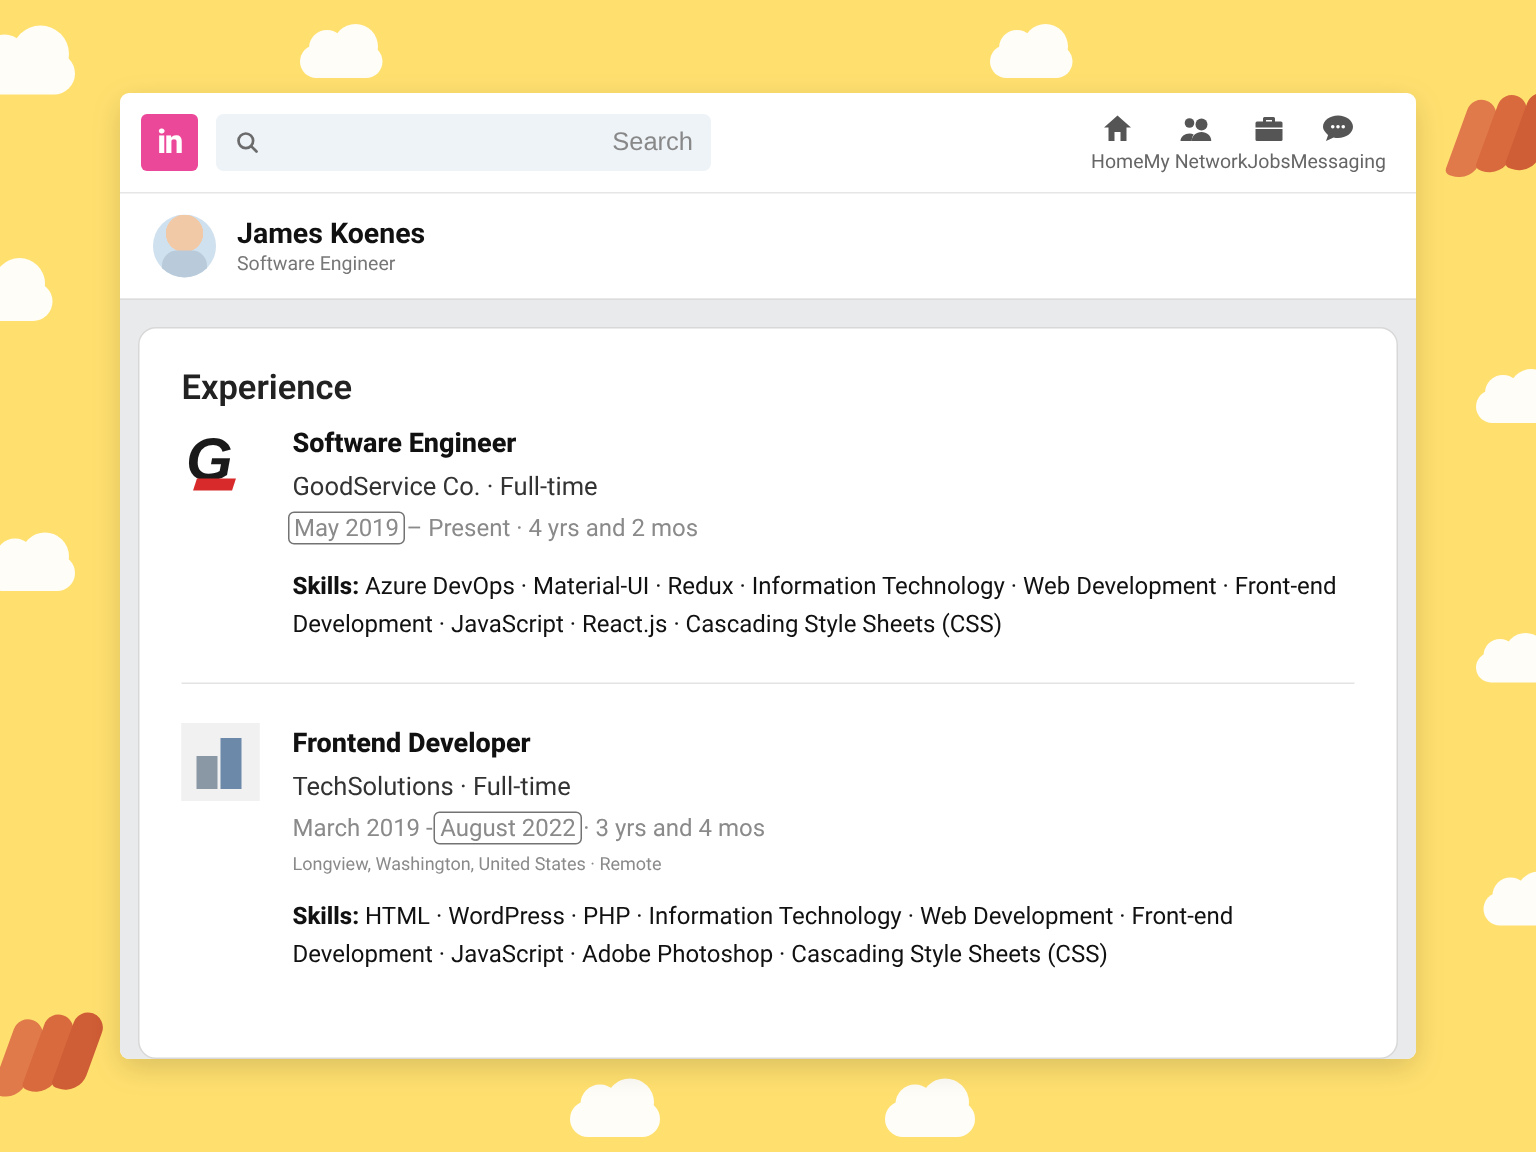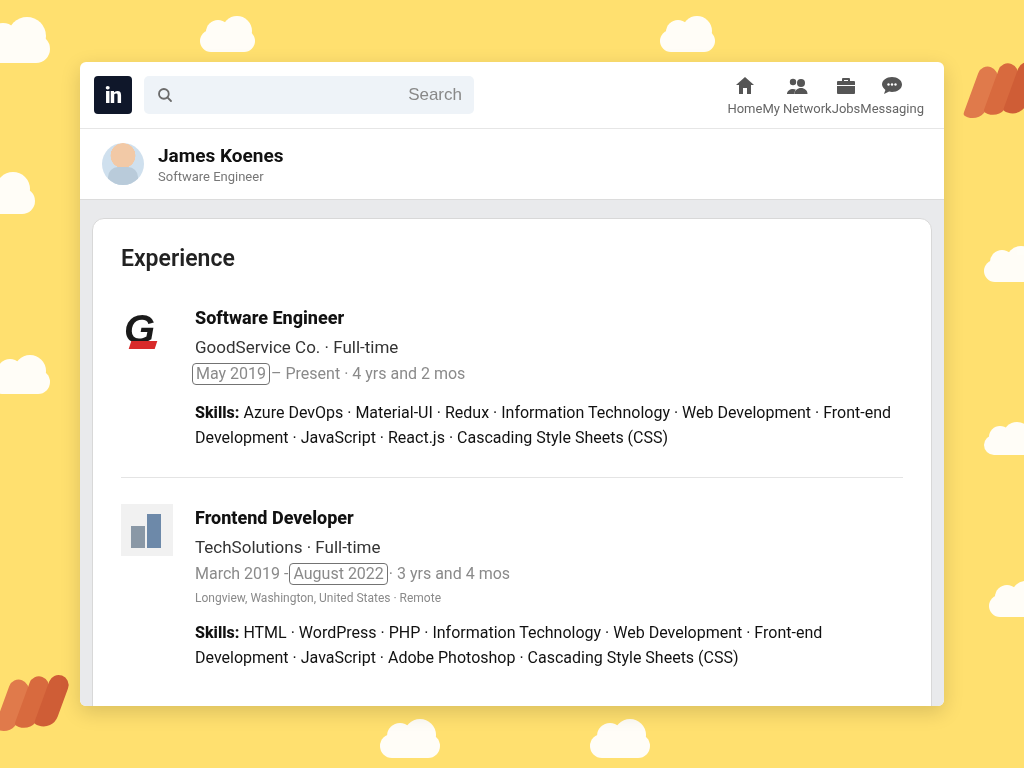--- a/index.html
+++ b/index.html
@@ -92,21 +92,21 @@
   
   .topnav {
     display: flex;
     align-items: center;
     padding: 12px 20px 12px 14px;
     gap: 12px;
     border-bottom: 1px solid #e6e6e6;
   }
   .logo {
     width: 38px; height: 38px;
-    background: #0f172a;
+    background: #ec4899;
     color: #fff;
     border-radius: 4px;
     font-weight: 800;
     font-size: 22px;
     display: flex; align-items: center; justify-content: center;
     letter-spacing: -1px;
   }
   .search {
     flex: 0 0 330px;
     height: 38px;
@@ -162,21 +162,20 @@
   .card {
     background: #fff;
     border: 1px solid #d8d8d8;
     border-radius: 12px;
     padding: 26px 28px 28px 28px;
     height: 100%;
     overflow: hidden;
   }
   .card h2 {
     font-size: 23px; font-weight: 600; color: #222;
-    margin-bottom: 22px;
   }
 
   .exp {
     display: flex; gap: 22px;
     padding: 10px 0 26px 0;
   }
   .exp + .exp { border-top: 1px solid #e4e4e4; padding-top: 26px; justify-content: space-between; }
   .exp .thumb {
     width: 52px; height: 52px; flex-shrink: 0;
     background: #eee;

